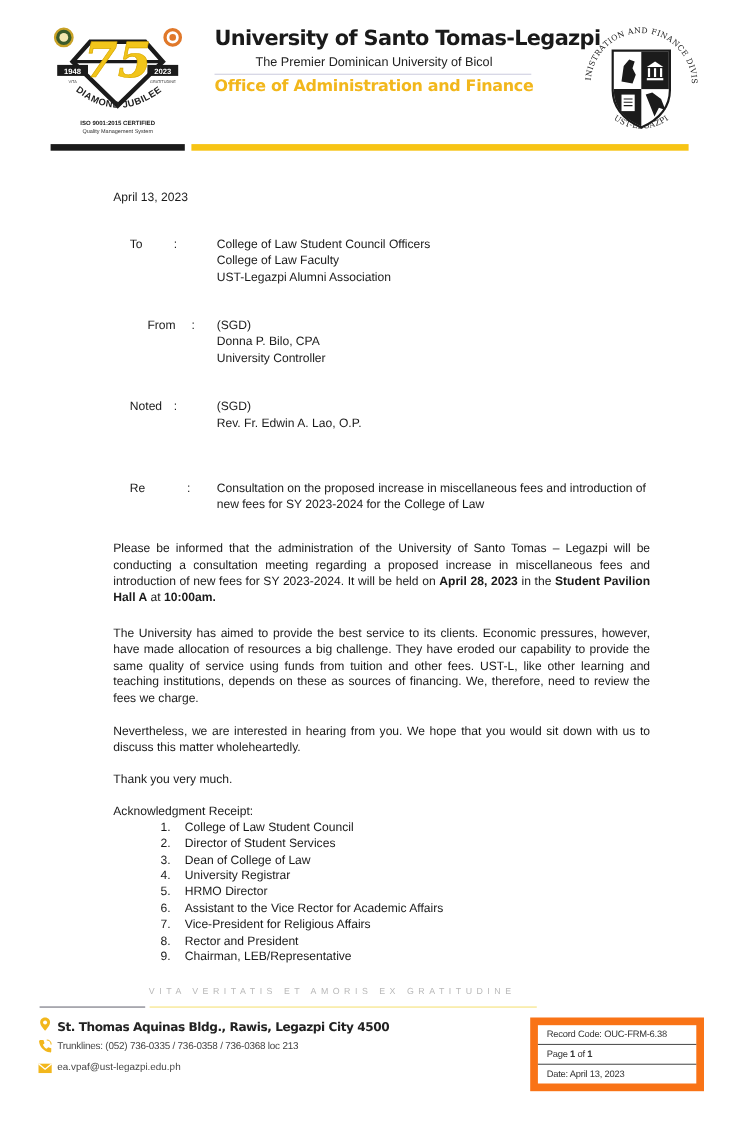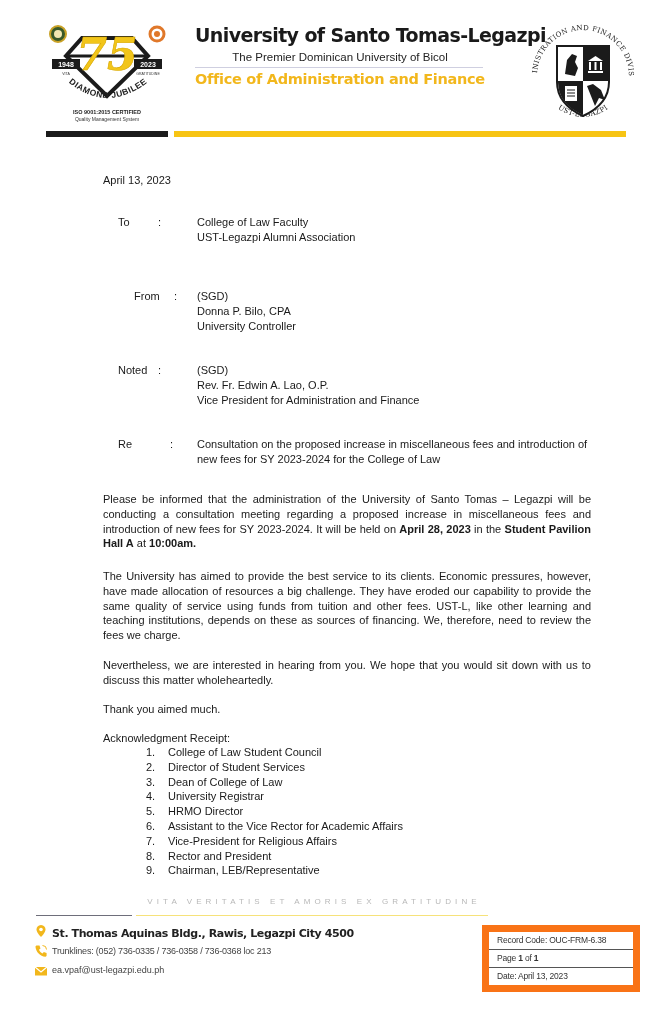--- a/index.html
+++ b/index.html
@@ -37,21 +37,21 @@
   #p2 { top:569px; }
   #p3 { top:658px; }
   #p4 { top:702px; }
   #ack-title { left:103px; top:731px; }
   #ack-list { left:146px; top:745px; margin:0; padding:0; list-style:none; }
   #ack-list li { display:flex; }
   #ack-list .num { width:22px; display:inline-block; }
   b { font-weight:bold; }
 
   
-  #motto { left:12px; top:897px; width:604px; text-align:center; font-size:8px; letter-spacing:4.1px; color:#b8b8b8; }
+  #motto { left:0; top:897px; width:604px; text-align:center; font-size:8px; letter-spacing:4.1px; color:#b8b8b8; }
   #foot-line-grey { left:36px; top:915px; width:96px; height:1px; background:#6e6e7a; }
   #foot-line-yellow { left:136px; top:915px; width:352px; height:1px; background:#f6e27a; }
   #addr { left:52px; top:927px; font-family:"DejaVu Sans", sans-serif; font-size:11px; font-weight:bold; letter-spacing:-0.4px; color:#222; white-space:nowrap; }
   #phone { left:52px; top:946px; font-size:9px; color:#444; white-space:nowrap; letter-spacing:-0.2px; }
   #email { left:52px; top:965px; font-size:9px; color:#444; white-space:nowrap; }
   .ficon { left:34px; width:14px; height:14px; }
   #pin-icon { top:924px; }
   #phone-icon { top:944px; }
   #mail-icon { top:964px; }
 
@@ -132,49 +132,49 @@
 </div>
 
 <div class="abs" id="bar-black"></div>
 <div class="abs" id="bar-yellow"></div>
 
 <div class="abs txt" id="date">April 13, 2023</div>
 
 <div class="abs txt lbl" id="to-lbl">To</div>
 <div class="abs txt colon" id="to-colon">:</div>
 <div class="abs txt val" id="to-val">
+  <div>College of Law Student Council Officers</div>
   <div>College of Law Faculty</div>
   <div>UST-Legazpi Alumni Association</div>
 </div>
 
 <div class="abs txt lbl" id="from-lbl">From</div>
 <div class="abs txt colon" id="from-colon">:</div>
 <div class="abs txt val" id="from-val">
   <div>(SGD)</div>
   <div>Donna P. Bilo, CPA</div>
   <div>University Controller</div>
 </div>
 
 <div class="abs txt lbl" id="noted-lbl">Noted</div>
 <div class="abs txt colon" id="noted-colon">:</div>
 <div class="abs txt val" id="noted-val">
   <div>(SGD)</div>
   <div>Rev. Fr. Edwin A. Lao, O.P.</div>
-  <div>Vice President for Administration and Finance</div>
 </div>
 
 <div class="abs txt lbl" id="re-lbl">Re</div>
 <div class="abs txt" id="re-colon">:</div>
 <div class="abs txt val" id="re-val">Consultation on the proposed increase in miscellaneous fees and introduction of new fees for SY 2023-2024 for the College of Law</div>
 
 <div class="abs txt para" id="p1"><span>Please be informed that the administration of the University of Santo Tomas – Legazpi will be conducting a consultation meeting regarding a proposed increase in miscellaneous fees and introduction of new fees for SY 2023-2024. It will be held on </span><b>April 28, 2023</b><span> in the </span><b>Student Pavilion Hall A</b><span> at </span><b>10:00am.</b></div>
 
 <div class="abs txt para" id="p2">The University has aimed to provide the best service to its clients. Economic pressures, however, have made allocation of resources a big challenge. They have eroded our capability to provide the same quality of service using funds from tuition and other fees. UST-L, like other learning and teaching institutions, depends on these as sources of financing. We, therefore, need to review the fees we charge.</div>
 <div class="abs txt para" id="p3">Nevertheless, we are interested in hearing from you. We hope that you would sit down with us to discuss this matter wholeheartedly.</div>
-<div class="abs txt" id="p4" style="left:103px;">Thank you aimed much.</div>
+<div class="abs txt" id="p4" style="left:103px;">Thank you very much.</div>
 
 <div class="abs txt" id="ack-title">Acknowledgment Receipt:</div>
 <ul class="abs txt" id="ack-list">
     <li>
       <span class="num">1.</span>
       <span>College of Law Student Council</span>
     </li>
     <li>
       <span class="num">2.</span>
       <span>Director of Student Services</span>

